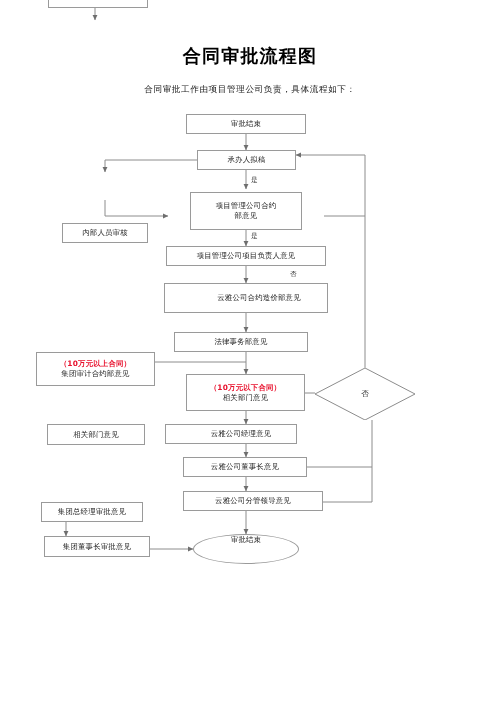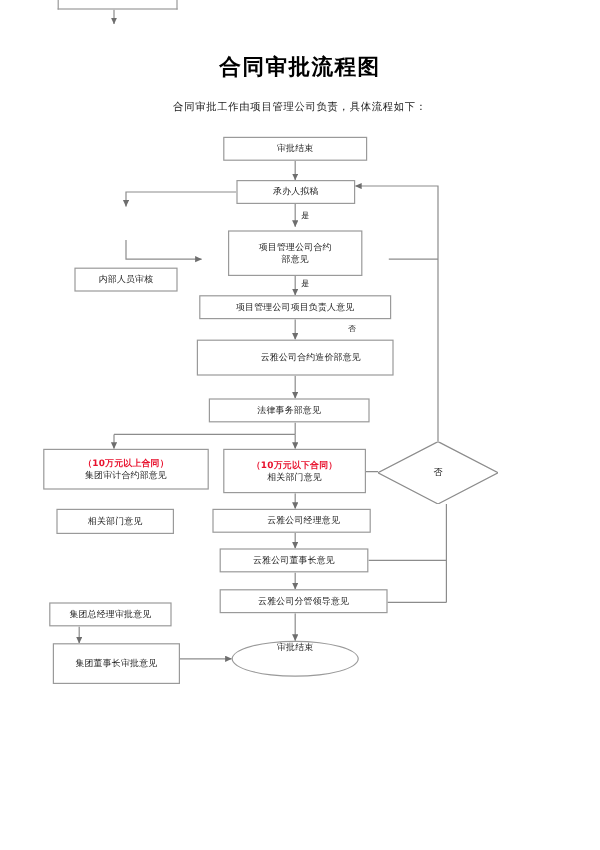--- a/index.html
+++ b/index.html
@@ -200,51 +200,51 @@
   </div>
 
   <div class="node" style="left:164px; top:283px; width:164px; height:30px;padding-left:26px;">
     <span class="line1">云雅公司合约造价部意见</span>
   </div>
 
   <div class="node" style="left:174px; top:332px; width:134px; height:20px;">
     <span class="line1">法律事务部意见</span>
   </div>
 
-  <div class="node red" style="left:36px; top:374px; width:138px; height:34px;">
+  <div class="node red" style="left:36px; top:352px; width:119px; height:34px;">
     <span class="line1">（10万元以上合同）</span>
     <span class="line2">集团审计合约部意见</span>
   </div>
 
   <div class="node red" style="left:186px; top:374px; width:119px; height:37px;">
     <span class="line1">（10万元以下合同）</span>
     <span class="line2">相关部门意见</span>
   </div>
 
   <div class="node" style="left:47px; top:424px; width:98px; height:21px;">
     <span class="line1">相关部门意见</span>
   </div>
 
-  <div class="node" style="left:177px; top:424px; width:132px; height:20px;padding-left:20px;">
+  <div class="node" style="left:165px; top:424px; width:132px; height:20px;padding-left:20px;">
     <span class="line1">云雅公司经理意见</span>
   </div>
 
   <div class="node" style="left:183px; top:457px; width:124px; height:20px;">
     <span class="line1">云雅公司董事长意见</span>
   </div>
 
   <div class="node" style="left:183px; top:491px; width:140px; height:20px;">
     <span class="line1">云雅公司分管领导意见</span>
   </div>
 
   <div class="node" style="left:41px; top:502px; width:102px; height:20px;">
     <span class="line1">集团总经理审批意见</span>
   </div>
 
-  <div class="node" style="left:44px; top:536px; width:106px; height:34px;">
+  <div class="node" style="left:44px; top:536px; width:106px; height:21px;">
     <span class="line1">集团董事长审批意见</span>
   </div>
 
   <div class="diamond-wrap" style="left:315px; top:368px; width:100px; height:52px;">
     <svg width="100" height="52" viewBox="0 0 100 52" xmlns="http://www.w3.org/2000/svg" style="position:absolute; left:0; top:0;">
       <polygon points="50,0 100,26 50,52 0,26" fill="#ffffff" stroke="#8c8c8c" stroke-width="1"></polygon>
     </svg>
     <span class="diamond-label">否</span>
   </div>
 

